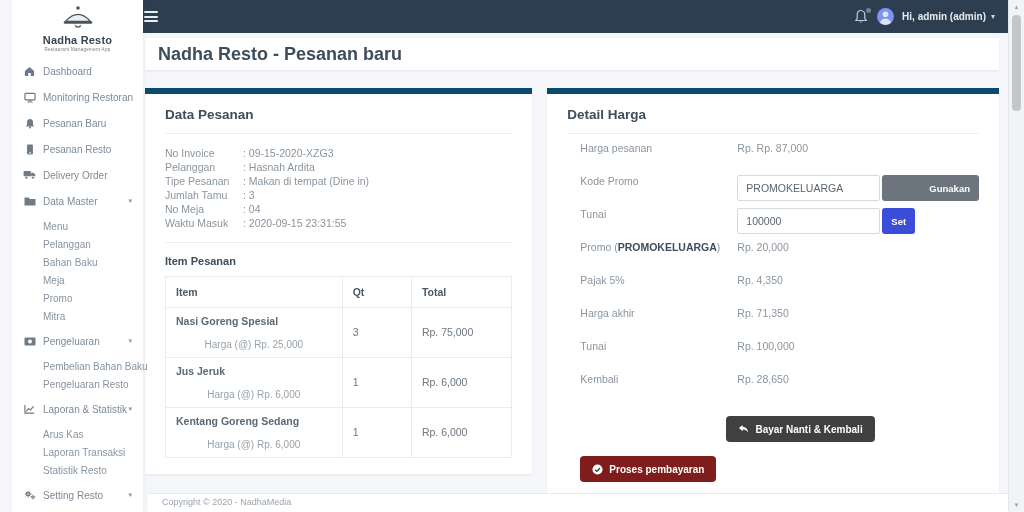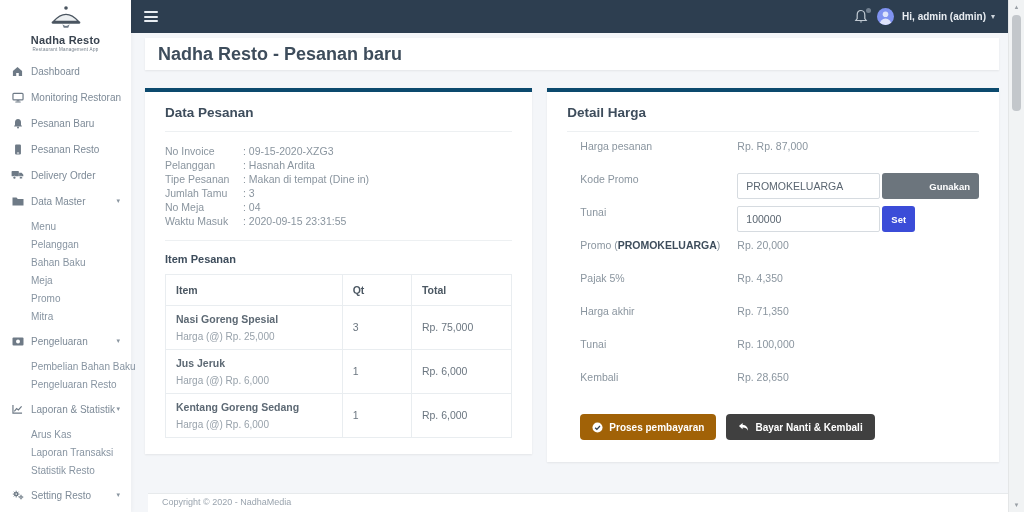--- a/index.html
+++ b/index.html
@@ -1,20 +1,20 @@
 <!DOCTYPE html>
 <html><head>
 <meta charset="utf-8">
 <style>
   * { margin:0; padding:0; box-sizing:border-box; }
   html,body { width:1024px; height:512px; overflow:hidden; font-family:"Liberation Sans", sans-serif; }
   .app { position:relative; width:1024px; height:512px; background:#f4f6f9; overflow:hidden; }
 
   
-  .sidebar { position:absolute; left:0; top:0; width:131px; height:512px; background:#fff; z-index:3; box-shadow:1px 0 4px rgba(0,0,0,.04); }
+  .sidebar { position:absolute; left:12px; top:0; width:131px; height:512px; background:#fff; z-index:3; box-shadow:1px 0 4px rgba(0,0,0,.04); }
   .brand { text-align:center; padding-top:4px; }
   .brand-name { font-size:11px; font-weight:700; color:#3a4450; letter-spacing:.2px; }
   .brand-tagline { font-size:4.5px; color:#6e7a86; letter-spacing:.3px; margin-top:1px; }
   .menu { margin-top:6px; }
   .menu-item { display:flex; align-items:center; height:26px; padding:0 11px; font-size:10px; color:#7d8a97; white-space:nowrap; cursor:pointer; }
   .menu-item .mi-icon { width:13px; height:11px; margin-right:7px; display:inline-flex; align-items:center; justify-content:center; flex-shrink:0; }
   .menu-item .caret { margin-left:auto; font-size:7px; color:#8a95a0; }
   .submenu { margin:3px 0; }
   .submenu-item { display:flex; align-items:center; height:18px; padding-left:31px; font-size:10px; color:#8794a1; white-space:nowrap; cursor:pointer; }
 
@@ -28,49 +28,49 @@
   .bell-badge { position:absolute; top:-1px; right:-2px; width:5px; height:5px; border-radius:50%; background:#8a97a5; opacity:.75; }
   .avatar { width:17px; height:17px; border-radius:50%; background:#8093f1; display:flex; align-items:flex-end; justify-content:center; overflow:hidden; cursor:pointer; }
   .user-name { font-size:10px; font-weight:600; color:#e8edf2; cursor:pointer; }
   .user-caret { font-size:8px; color:#cfd6dd; margin-left:-3px; cursor:pointer; }
 
   .content { position:absolute; top:33px; left:0; right:0; bottom:19px; }
   .page-title-card { margin:5px 9px 0 14px; height:32px; background:#fff; box-shadow:0 1px 2px rgba(0,0,0,.07); display:flex; align-items:center; padding-left:13px; }
   .page-title { font-size:18px; font-weight:600; color:#3e4d5c; }
 
   .cards { display:flex; gap:15px; margin:18px 9px 0 14px; align-items:flex-start; }
-  .card { flex:1; background:#fff; border-top:4px solid #0c4a6e; box-shadow:0 1px 2px rgba(0,0,0,.07); padding:13px 20px 16px; }
+  .card { flex:1; background:#fff; border-top:6px solid #0c4a6e; box-shadow:0 1px 2px rgba(0,0,0,.07); padding:13px 20px 16px; }
   .card-title { font-size:13.5px; font-weight:600; color:#3e4d5c; padding-bottom:11px; border-bottom:1px solid #edf0f2; }
 
   
   .order-info { margin-top:13px; font-size:10.5px; color:#8a959f; line-height:1.33; }
   .order-info-row { display:flex; }
   .oi-label { width:78px; flex-shrink:0; }
   .info-divider { border-top:1px solid #edf0f2; margin:11px 0 12px; }
   .items-title { font-size:11px; font-weight:700; color:#3e4d5c; margin-bottom:9px; }
   table.items { width:100%; border-collapse:collapse; font-size:10.5px; color:#6b7680; }
   table.items th, table.items td { border:1px solid #e9edf0; padding:7px 10px; text-align:left; vertical-align:middle; }
   table.items th { color:#4c5863; font-weight:600; padding:9px 10px; }
   .col-item { width:51%; } .col-qt { width:20%; } .col-total { width:29%; }
   .item-name { color:#5d6974; font-weight:600; }
-  .item-price { color:#98a2ab; font-size:10px; margin-top:6px; }
+  .item-price { color:#98a2ab; font-size:10px; margin-top:12px;text-align:center; }
 
   
   .prows { margin-top:8px; }
   .prow { display:flex; align-items:flex-start; min-height:33px; padding-left:13px; font-size:10.5px; color:#8a959f; }
   .plabel { width:157px; flex-shrink:0; }
   .plabel b { color:#3e4d5c; }
   .pvalue { color:#8a959f; }
   .pinput { width:143px; height:26px; border:1px solid #d6dbe0; border-radius:2px; padding:0 8px; font-size:10.5px; color:#5a6570; font-family:"Liberation Sans", sans-serif; background:#fff; }
   .btn-attach { height:26px; margin-left:2px; border:none; border-radius:3px; color:#fff; font-size:9.5px; font-weight:700; padding:0 9px; cursor:pointer; font-family:"Liberation Sans", sans-serif; }
   .btn-gunakan { background:#6c757d;padding-left:47px; }
   .btn-set { background:#3b4cd8; }
   .actions { margin:10px 0 6px 13px; display:flex; gap:10px; }
   .btn-action { display:inline-flex; align-items:center; gap:6px; border:none; border-radius:4px; color:#fff; font-size:10px; font-weight:700; padding:0 12px; height:26px; cursor:pointer; font-family:"Liberation Sans", sans-serif; }
-  .btn-process { background:#a16207; }
+  .btn-process { background:#7f1d1d;margin-top:40px; }
   .btn-later { background:#404040; }
 
   .footer { position:absolute; bottom:0; left:17px; right:0; height:19px; background:#fff; border-top:1px solid #e7eaec; font-size:9px; color:#9aa4ae; line-height:17px; padding-left:14px; }
 
   
   .scrollbar { position:absolute; right:0; top:0; width:16px; height:512px; background:#f1f3f4; border-left:1px solid #e4e6e7; z-index:4; }
   .sb-arrow { height:14px; display:flex; align-items:center; justify-content:center; font-size:6px; color:#9aa0a6; }
   .sb-arrow.bottom { position:absolute; bottom:0; left:0; right:0; }
   .sb-thumb { position:absolute; top:15px; left:3px; width:9px; height:96px; background:#c3c7cb; border-radius:4px; }
 </style>

